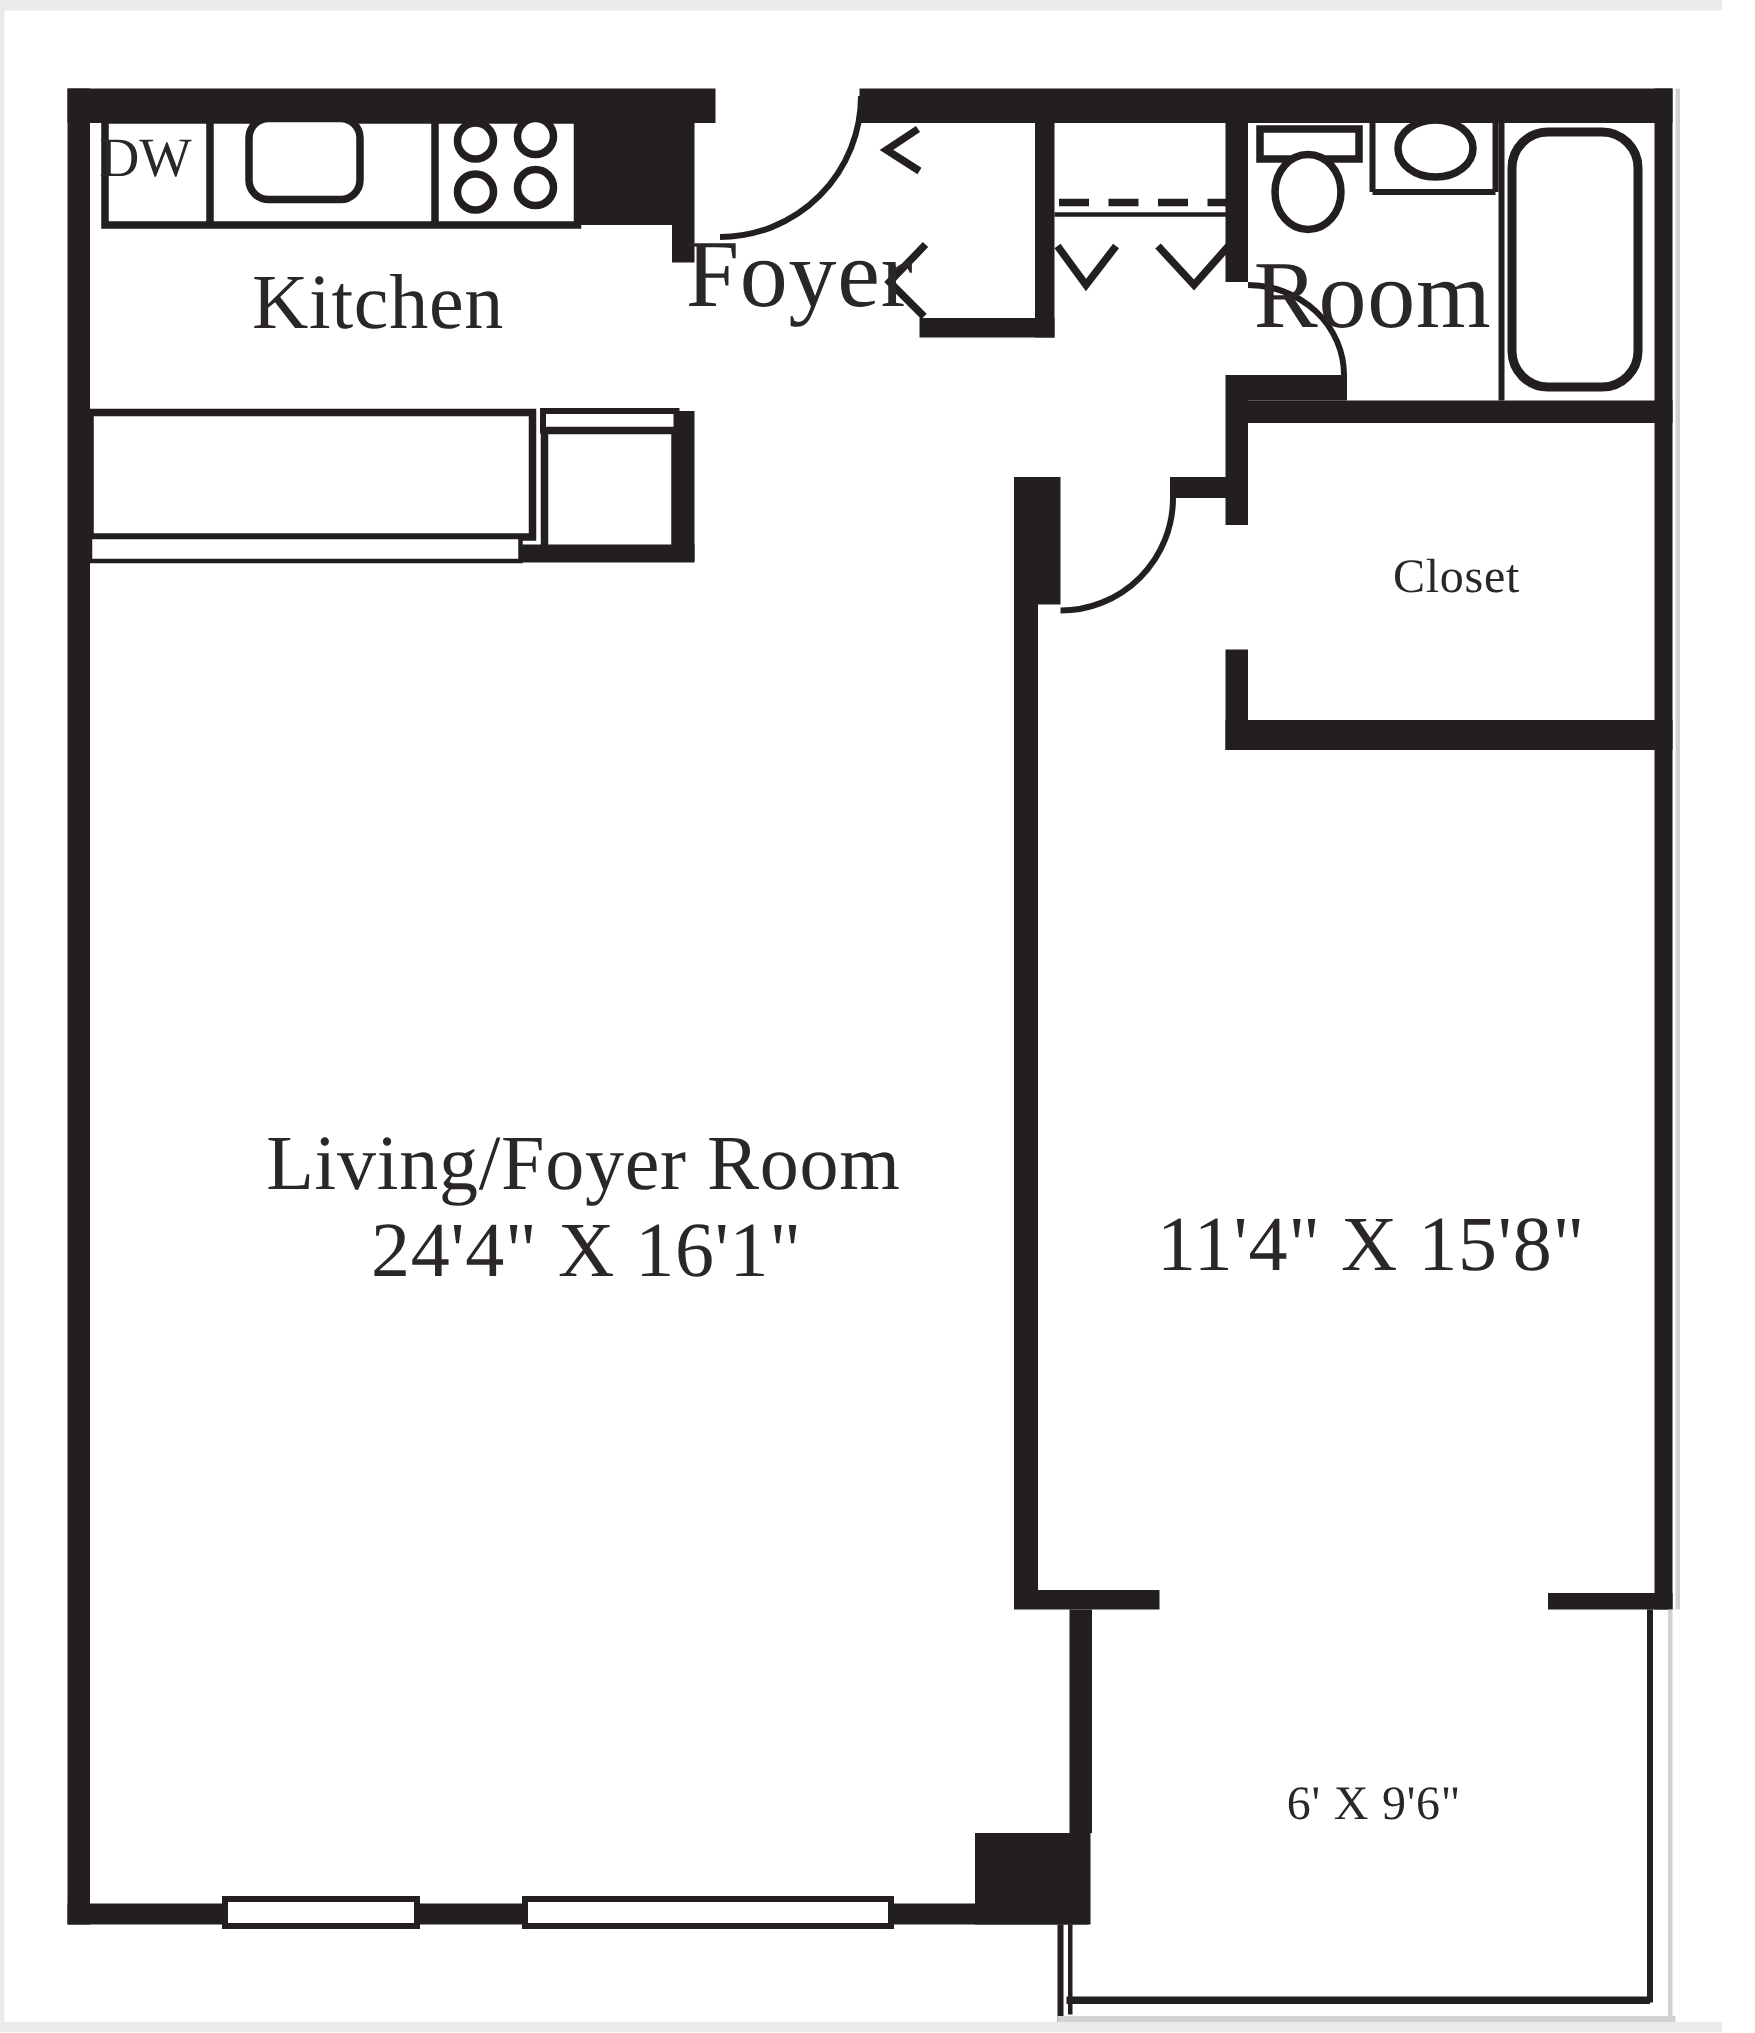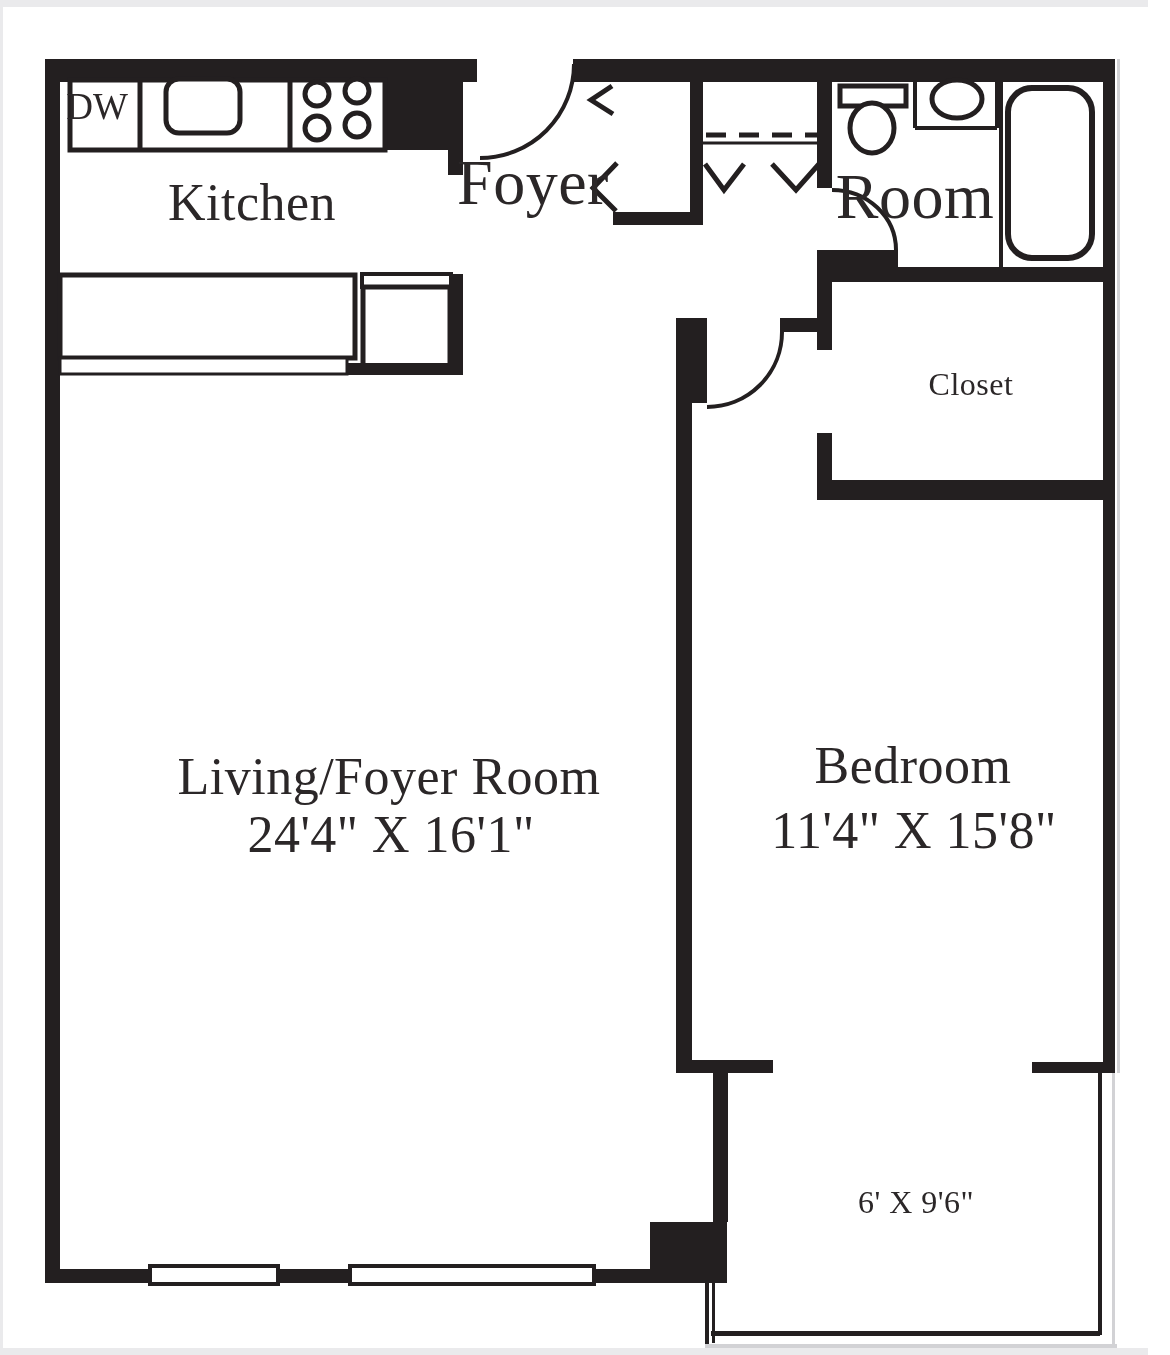--- a/index.html
+++ b/index.html
@@ -125,21 +125,20 @@
     </g>
   </svg>
 
   <div class="label fs-dw" style="left:97px;  top:106px;">DW</div>
   <div class="label fs-room" style="left:252px; top:202px;">Kitchen</div>
   <div class="label fs-mid" style="left:533px; top:183px;">Foyer</div>
   <div class="label fs-mid" style="left:915px; top:197px;">Room</div>
   <div class="label fs-sm" style="left:971px; top:384px;">Closet</div>
   <div class="label fs-room" style="left:389px; top:776px;">Living/Foyer Room</div>
   <div class="label fs-room" style="left:391px; top:834px;">24'4" X 16'1"</div>
-  <div class="label fs-room" style="left:913px; top:765px;">Bedroom</div>
   <div class="label fs-room" style="left:914px; top:830px;">11'4" X 15'8"</div>
   <div class="label fs-sm" style="left:916px; top:1202px;">6' X 9'6"</div>
 
   <div class="page-edge" style="left:0;top:0;width:1170px;height:7px;"></div>
   <div class="page-edge" style="left:0;top:0;width:3px;height:1355px;"></div>
   <div class="page-edge" style="left:1161px;top:0;width:9px;height:1355px;"></div>
   <div class="page-edge" style="left:0;top:1348px;width:1170px;height:7px;"></div>
 </div>
 
 </body></html>

